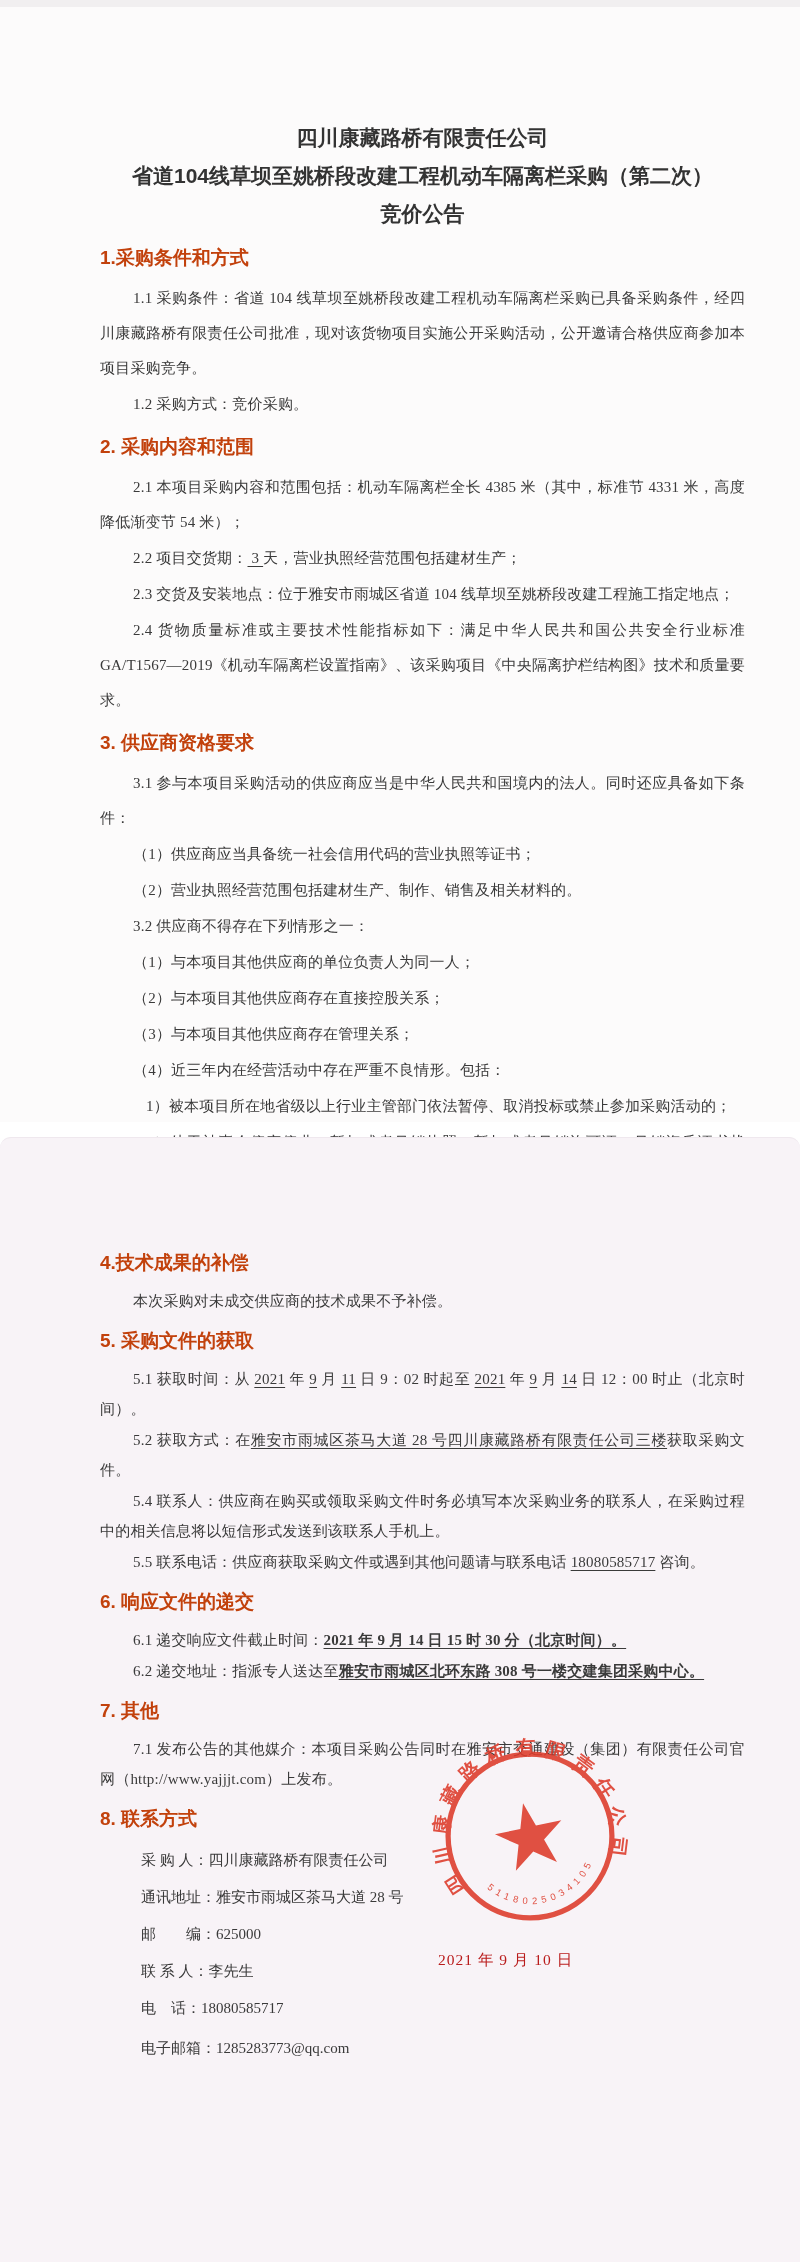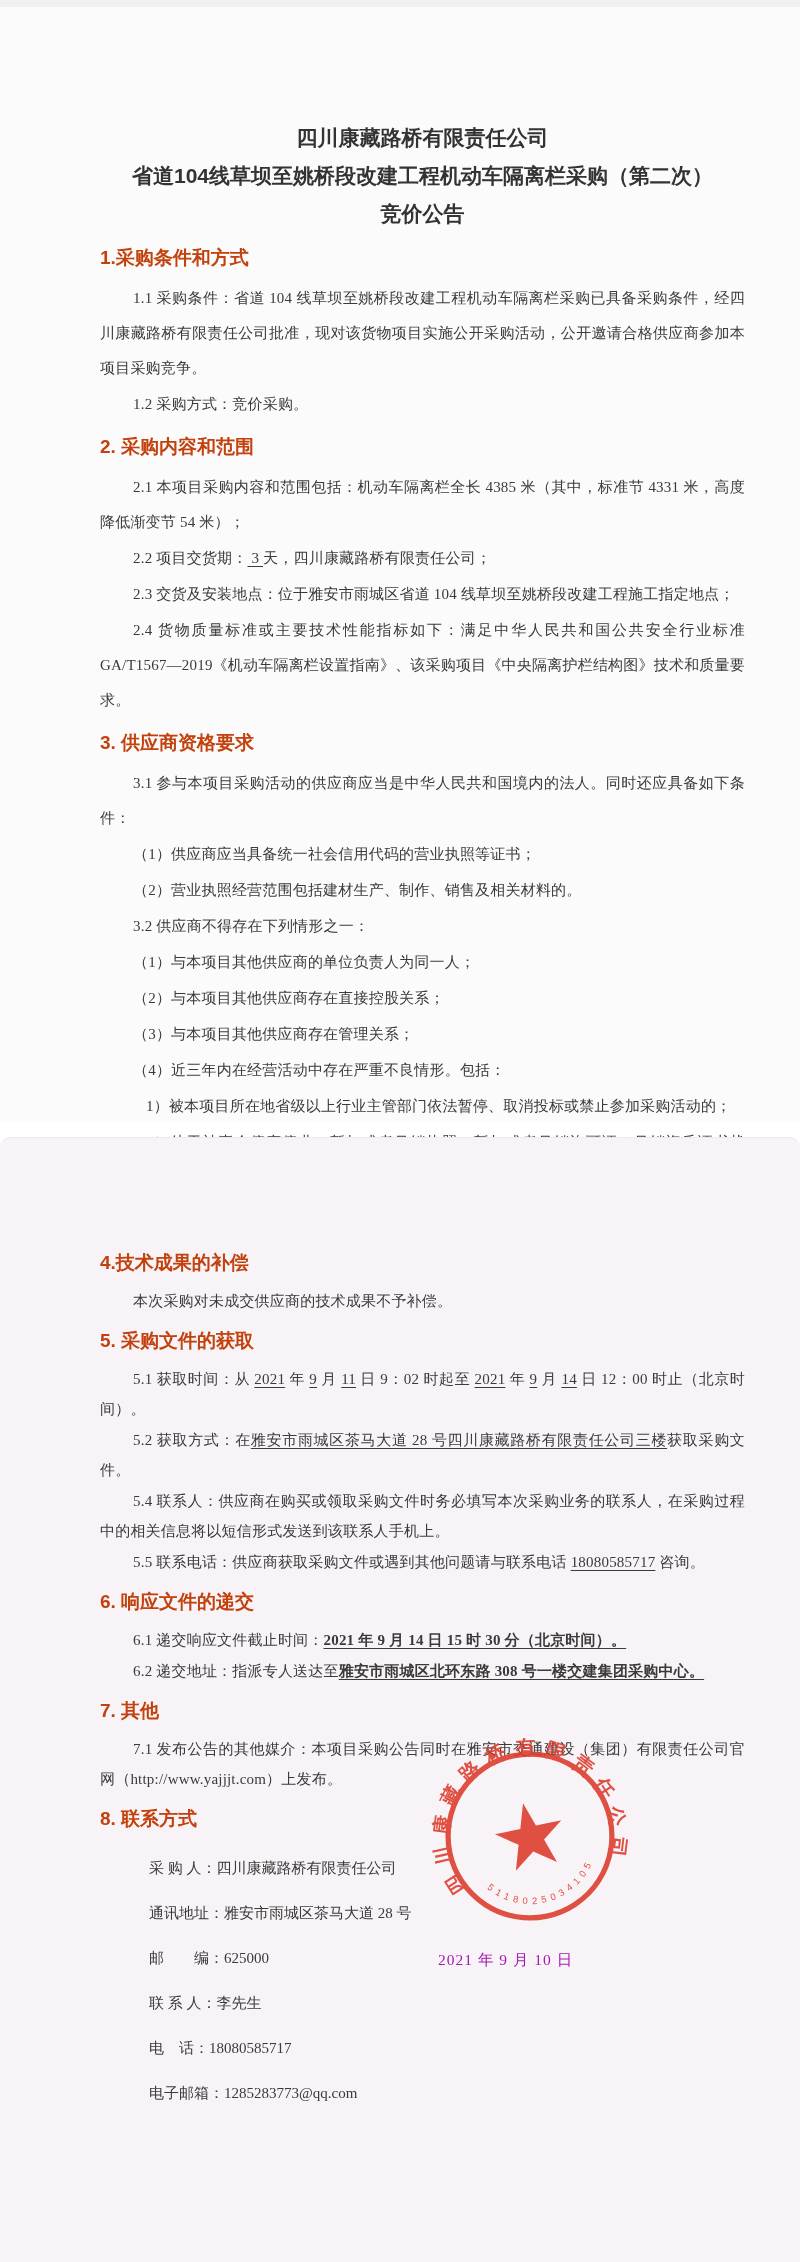--- a/index.html
+++ b/index.html
@@ -57,58 +57,58 @@
   .ind2{text-indent:46px;}   
   .u{text-decoration:underline;text-underline-offset:3px;}
   .bu{
     font-weight:bold;
     font-size:15px;
     text-decoration:underline;
     text-underline-offset:3px;
   }
   
   .contact-line{
-    margin:16px;
+    margin:8px;
     padding-left:33px;
     font-size:15px;
     line-height:29px;
   }
   .contact-line.mail{margin-top:11px;}
   
   #seal-wrap{
     position:absolute;
     left:425px; top:593px;
     width:210px; height:210px;
     transform:rotate(-12deg);
     opacity:.88;
     pointer-events:none;
   }
   #doc-date{
     position:absolute;
     left:438px; top:796px;
     font-size:15.5px;
-    color:#a21caf;
+    color:#b91c1c;
     letter-spacing:1px;
   }
 </style>
 </head>
 <body>
 
 <div class="page" id="page1">
   <p class="title-line">四川康藏路桥有限责任公司</p>
   <p class="title-line">省道104线草坝至姚桥段改建工程机动车隔离栏采购（第二次）</p>
   <p class="title-line">竞价公告</p>
 
   <h2 class="sec-h">1.采购条件和方式</h2>
   <p class="bp ind1">1.1 采购条件：省道 104 线草坝至姚桥段改建工程机动车隔离栏采购已具备采购条件，经四川康藏路桥有限责任公司批准，现对该货物项目实施公开采购活动，公开邀请合格供应商参加本项目采购竞争。</p>
   <p class="bp ind1">1.2 采购方式：竞价采购。</p>
 
   <h2 class="sec-h">2. 采购内容和范围</h2>
   <p class="bp ind1">2.1 本项目采购内容和范围包括：机动车隔离栏全长 4385 米（其中，标准节 4331 米，高度降低渐变节 54 米）；</p>
-  <p class="bp ind1"><span>2.2 项目交货期：</span><span class="u">&nbsp;3&nbsp;</span><span>天，四川康藏路桥有限责任公司；</span></p>
+  <p class="bp ind1"><span>2.2 项目交货期：</span><span class="u">&nbsp;3&nbsp;</span><span>天，营业执照经营范围包括建材生产；</span></p>
   <p class="bp ind1">2.3 交货及安装地点：位于雅安市雨城区省道 104 线草坝至姚桥段改建工程施工指定地点；</p>
   <p class="bp ind1">2.4 货物质量标准或主要技术性能指标如下：满足中华人民共和国公共安全行业标准 GA/T1567—2019《机动车隔离栏设置指南》、该采购项目《中央隔离护栏结构图》技术和质量要求。</p>
 
   <h2 class="sec-h">3. 供应商资格要求</h2>
   <p class="bp ind1">3.1 参与本项目采购活动的供应商应当是中华人民共和国境内的法人。同时还应具备如下条件：</p>
   <p class="bp ind1">（1）供应商应当具备统一社会信用代码的营业执照等证书；</p>
   <p class="bp ind1">（2）营业执照经营范围包括建材生产、制作、销售及相关材料的。</p>
   <p class="bp ind1">3.2 供应商不得存在下列情形之一：</p>
   <p class="bp ind1">（1）与本项目其他供应商的单位负责人为同一人；</p>
   <p class="bp ind1">（2）与本项目其他供应商存在直接控股关系；</p>

